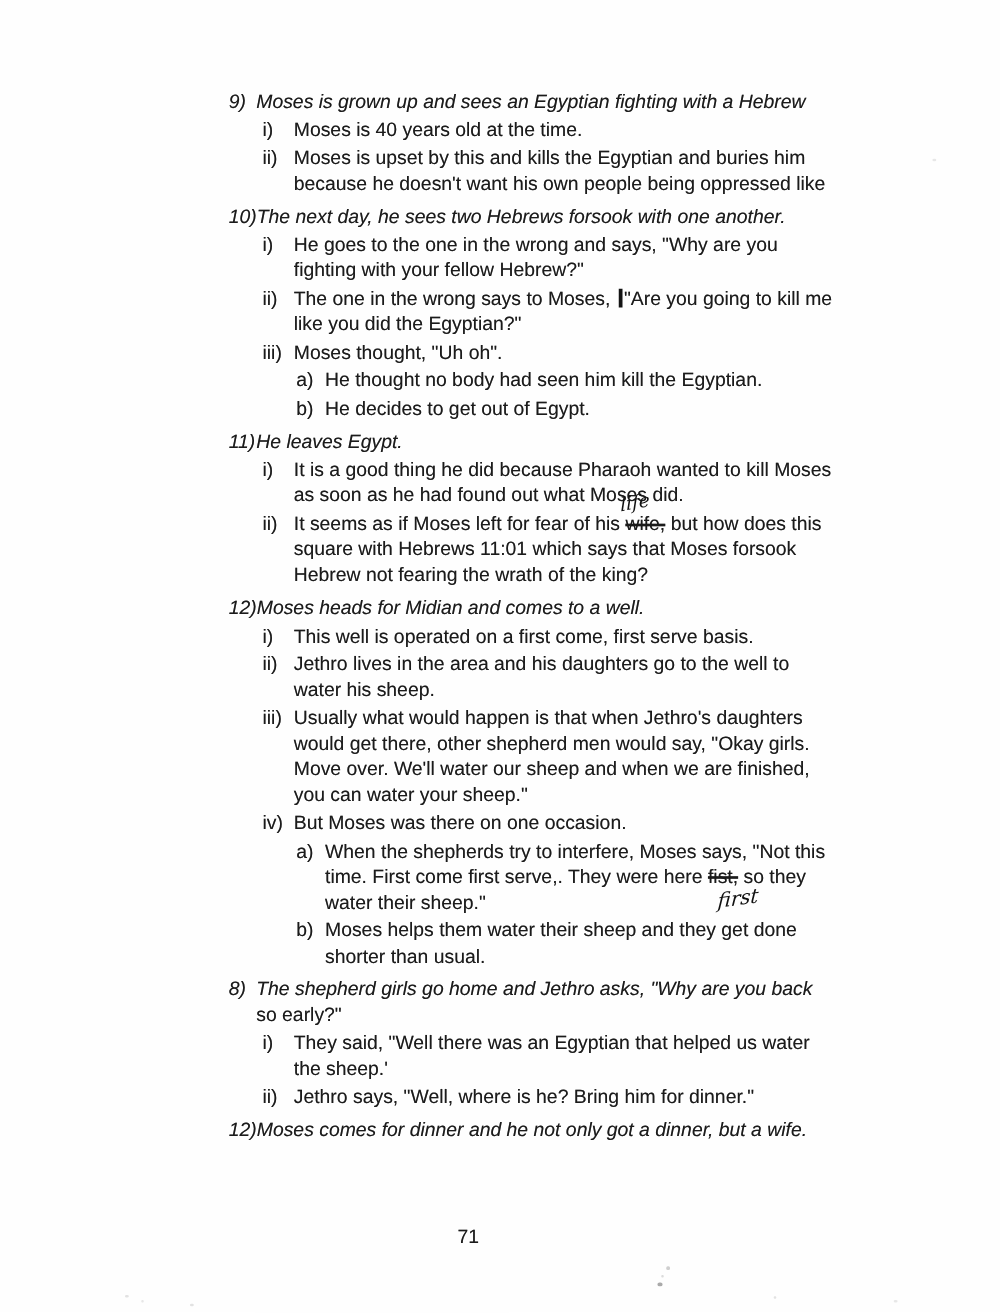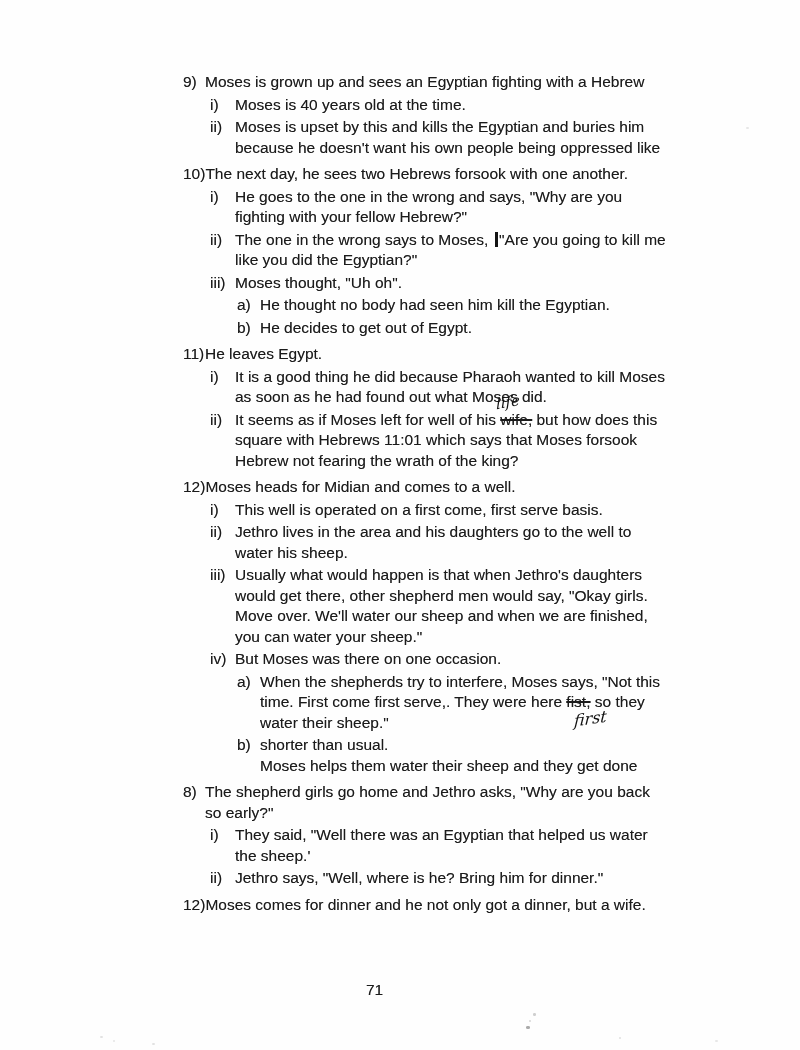--- a/index.html
+++ b/index.html
@@ -20,21 +20,21 @@
   .item{margin-top:2px;}
   .item.lv0{margin-top:6px;}
   .item:first-child{margin-top:0;}
   .item.lv1{padding-left:52px;}
   .item.lv2{padding-left:77px;}
   .lv1 > .lbl{position:absolute;left:27px;top:0;}
   .lv2 > .lbl{position:absolute;left:54px;top:0;}
   .lbl0{display:inline-block;min-width:22px;}
   .line{min-height:20.5px;white-space:nowrap;}
   .lv0 .line{padding-left:22px;}
-  .lv0 .line:first-child{padding-left:0;}
+  .lv0 .line:first-child{padding-left:0;font-style:italic;}
   .strike{
     position:relative;
     text-decoration:line-through;
     text-decoration-thickness:1.6px;
   }
   .hand{
     position:absolute;
     font-family:"DejaVu Serif", serif;
     font-style:italic;
     color:#111;
@@ -98,21 +98,21 @@
       <div class="item lv0">
         <div class="line"><span class="lbl0">11)</span><span>He leaves Egypt.</span></div>
       </div>
       <div class="item lv1">
         <span class="lbl">i)</span>
         <div class="line"><span>It is a good thing he did because Pharaoh wanted to kill Moses</span></div>
         <div class="line"><span>as soon as he had found out what Moses did.</span></div>
       </div>
       <div class="item lv1">
         <span class="lbl">ii)</span>
-        <div class="line"><span>It seems as if Moses left for well of his </span><span class="strike">wife,<span class="hand above">life</span></span><span> but how does this</span></div>
+        <div class="line"><span>It seems as if Moses left for fear of his </span><span class="strike">wife,<span class="hand above">life</span></span><span> but how does this</span></div>
         <div class="line"><span>square with Hebrews 11:01 which says that Moses forsook</span></div>
         <div class="line"><span>Hebrew not fearing the wrath of the king?</span></div>
       </div>
       <div class="item lv0">
         <div class="line"><span class="lbl0">12)</span><span>Moses heads for Midian and comes to a well.</span></div>
       </div>
       <div class="item lv1">
         <span class="lbl">i)</span>
         <div class="line"><span>This well is operated on a first come, first serve basis.</span></div>
       </div>
@@ -133,22 +133,22 @@
         <div class="line"><span>But Moses was there on one occasion.</span></div>
       </div>
       <div class="item lv2">
         <span class="lbl">a)</span>
         <div class="line"><span>When the shepherds try to interfere, Moses says, "Not this</span></div>
         <div class="line"><span>time. First come first serve,. They were here </span><span class="strike">fist,<span class="hand below">first</span></span><span> so they</span></div>
         <div class="line"><span>water their sheep."</span></div>
       </div>
       <div class="item lv2">
         <span class="lbl">b)</span>
+        <div class="line"><span>Moses helps them water their sheep and they get done</span></div>
         <div class="line"><span>shorter than usual.</span></div>
-        <div class="line"><span>Moses helps them water their sheep and they get done</span></div>
       </div>
       <div class="item lv0">
         <div class="line"><span class="lbl0">8)</span><span>The shepherd girls go home and Jethro asks, "Why are you back</span></div>
         <div class="line"><span>so early?"</span></div>
       </div>
       <div class="item lv1">
         <span class="lbl">i)</span>
         <div class="line"><span>They said, "Well there was an Egyptian that helped us water</span></div>
         <div class="line"><span>the sheep.'</span></div>
       </div>

